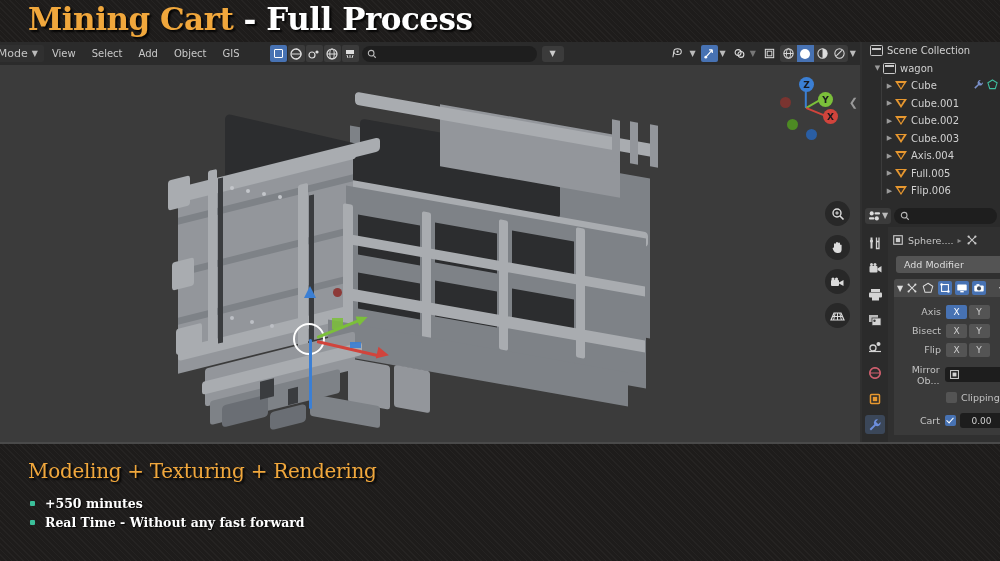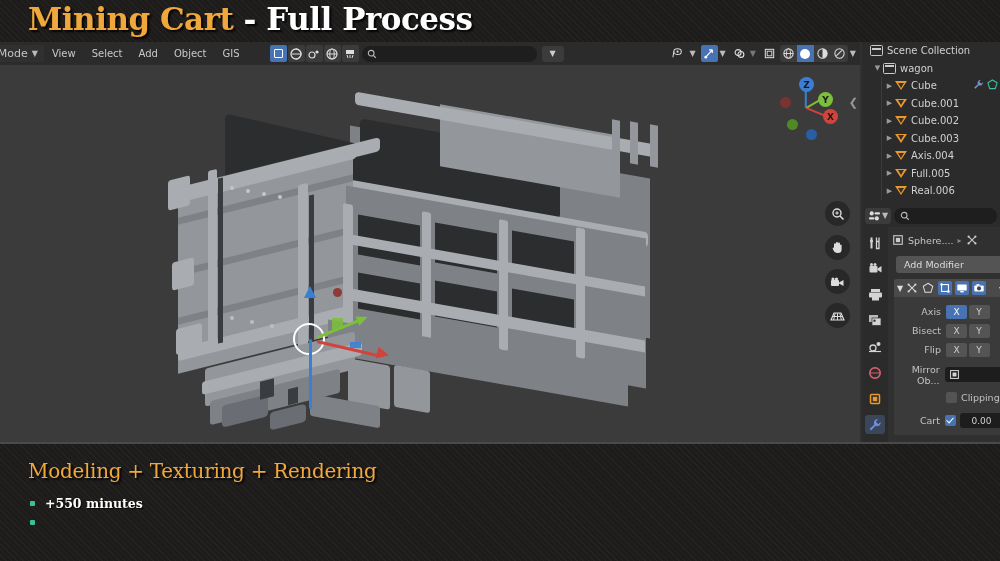--- a/index.html
+++ b/index.html
@@ -548,21 +548,21 @@
           <span>Axis.004</span>
         </div>
         <div class="out-row" style="padding-left:22px;">
           <span class="tri">▶</span>
           <span class="mesh-tri"></span>
           <span>Full.005</span>
         </div>
         <div class="out-row" style="padding-left:22px;">
           <span class="tri">▶</span>
           <span class="mesh-tri"></span>
-          <span>Real.006</span>
+          <span>Flip.006</span>
         </div>
       </div>
     </div>
 
     <div id="props">
       <div id="props-header">
         <div id="props-editor-btn">
           <svg width="13" height="12" viewBox="0 0 14 12">
               <circle cx="4" cy="3.2" r="2.2" fill="#dcdcdc"></circle>
               <rect x="7" y="2" width="6" height="2.4" rx="1.2" fill="#dcdcdc"></rect>
@@ -740,17 +740,18 @@
   <div id="bottom-banner" class="stripes">
     <div class="sep-line" style="top:0;"></div>
     <div id="bottom-title">Modeling + Texturing + Rendering</div>
     <div id="bullets">
       <div class="bullet">
         <span class="dot"></span>
         <span class="txt">+550 minutes</span>
       </div>
       <div class="bullet">
         <span class="dot"></span>
+        <span class="txt">Real Time - Without any fast forward</span>
       </div>
     </div>
   </div>
 
 </div>
 
 </body></html>

